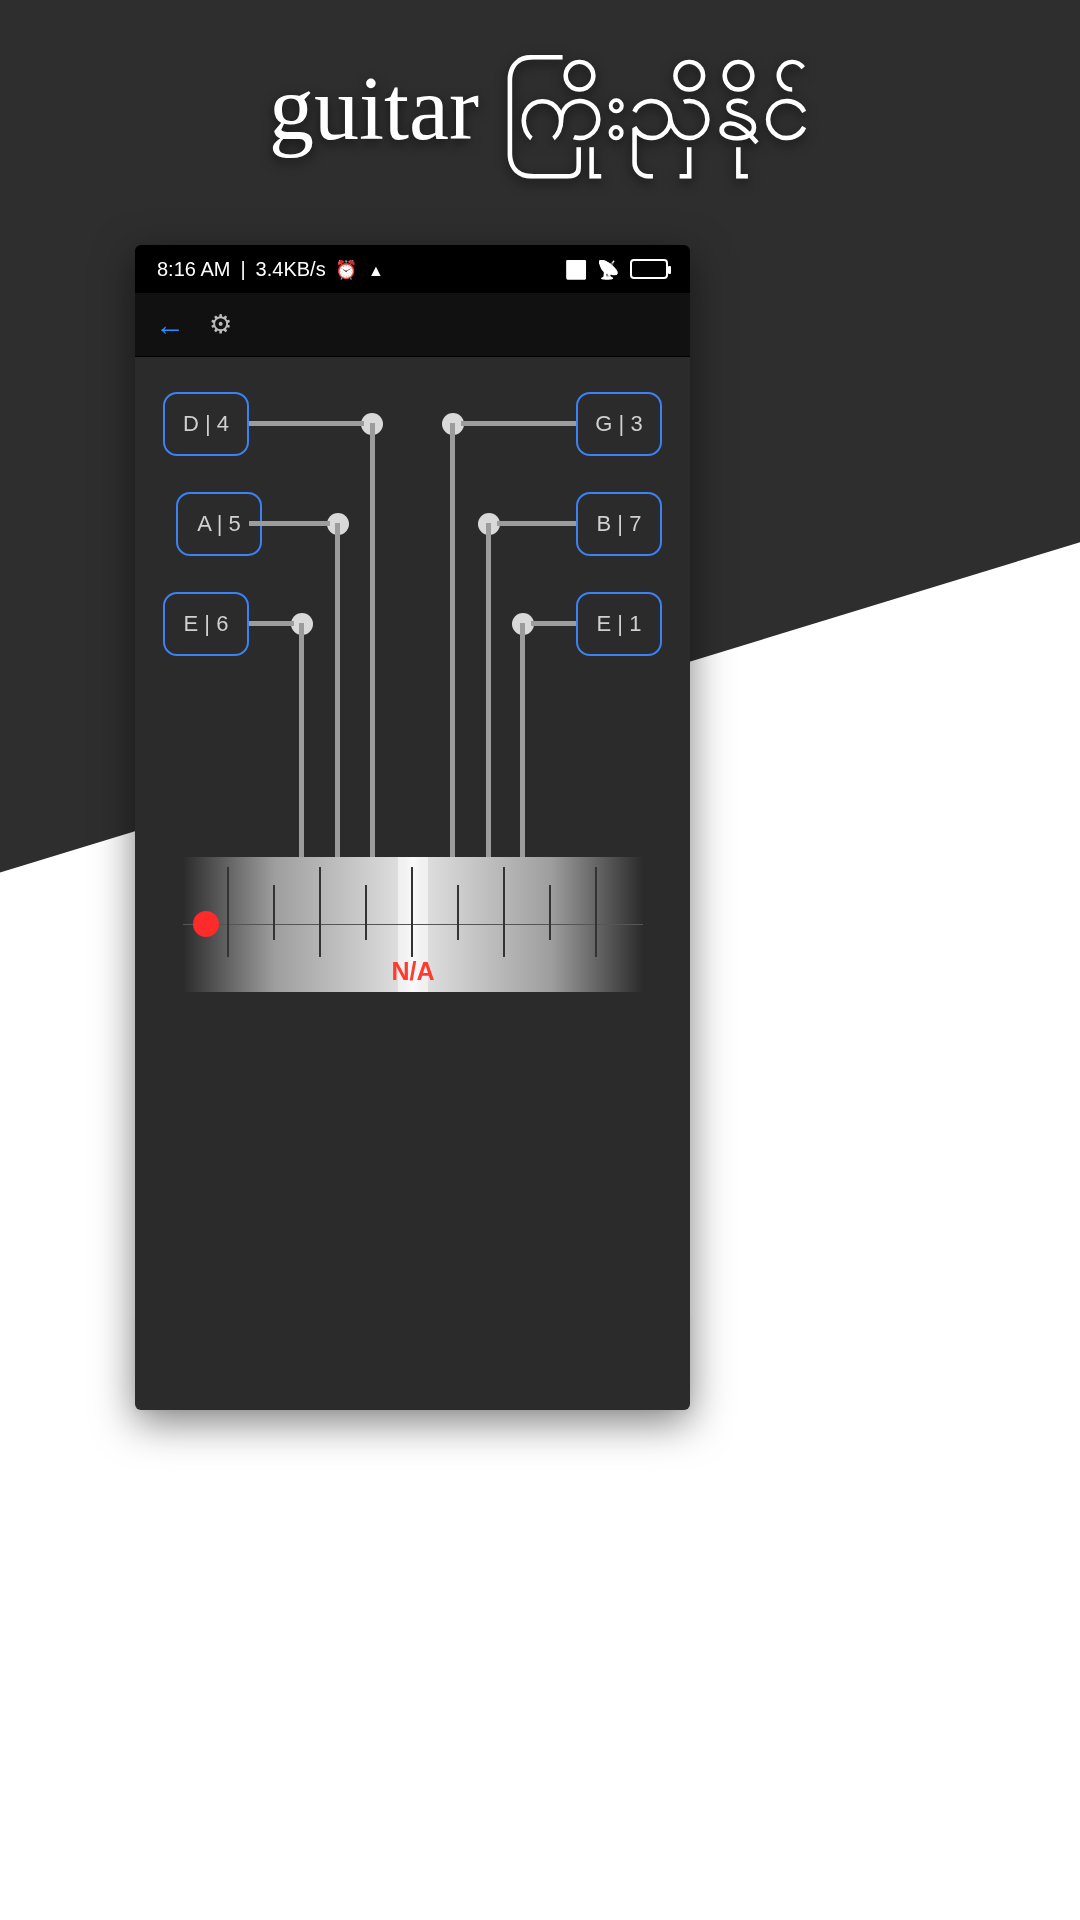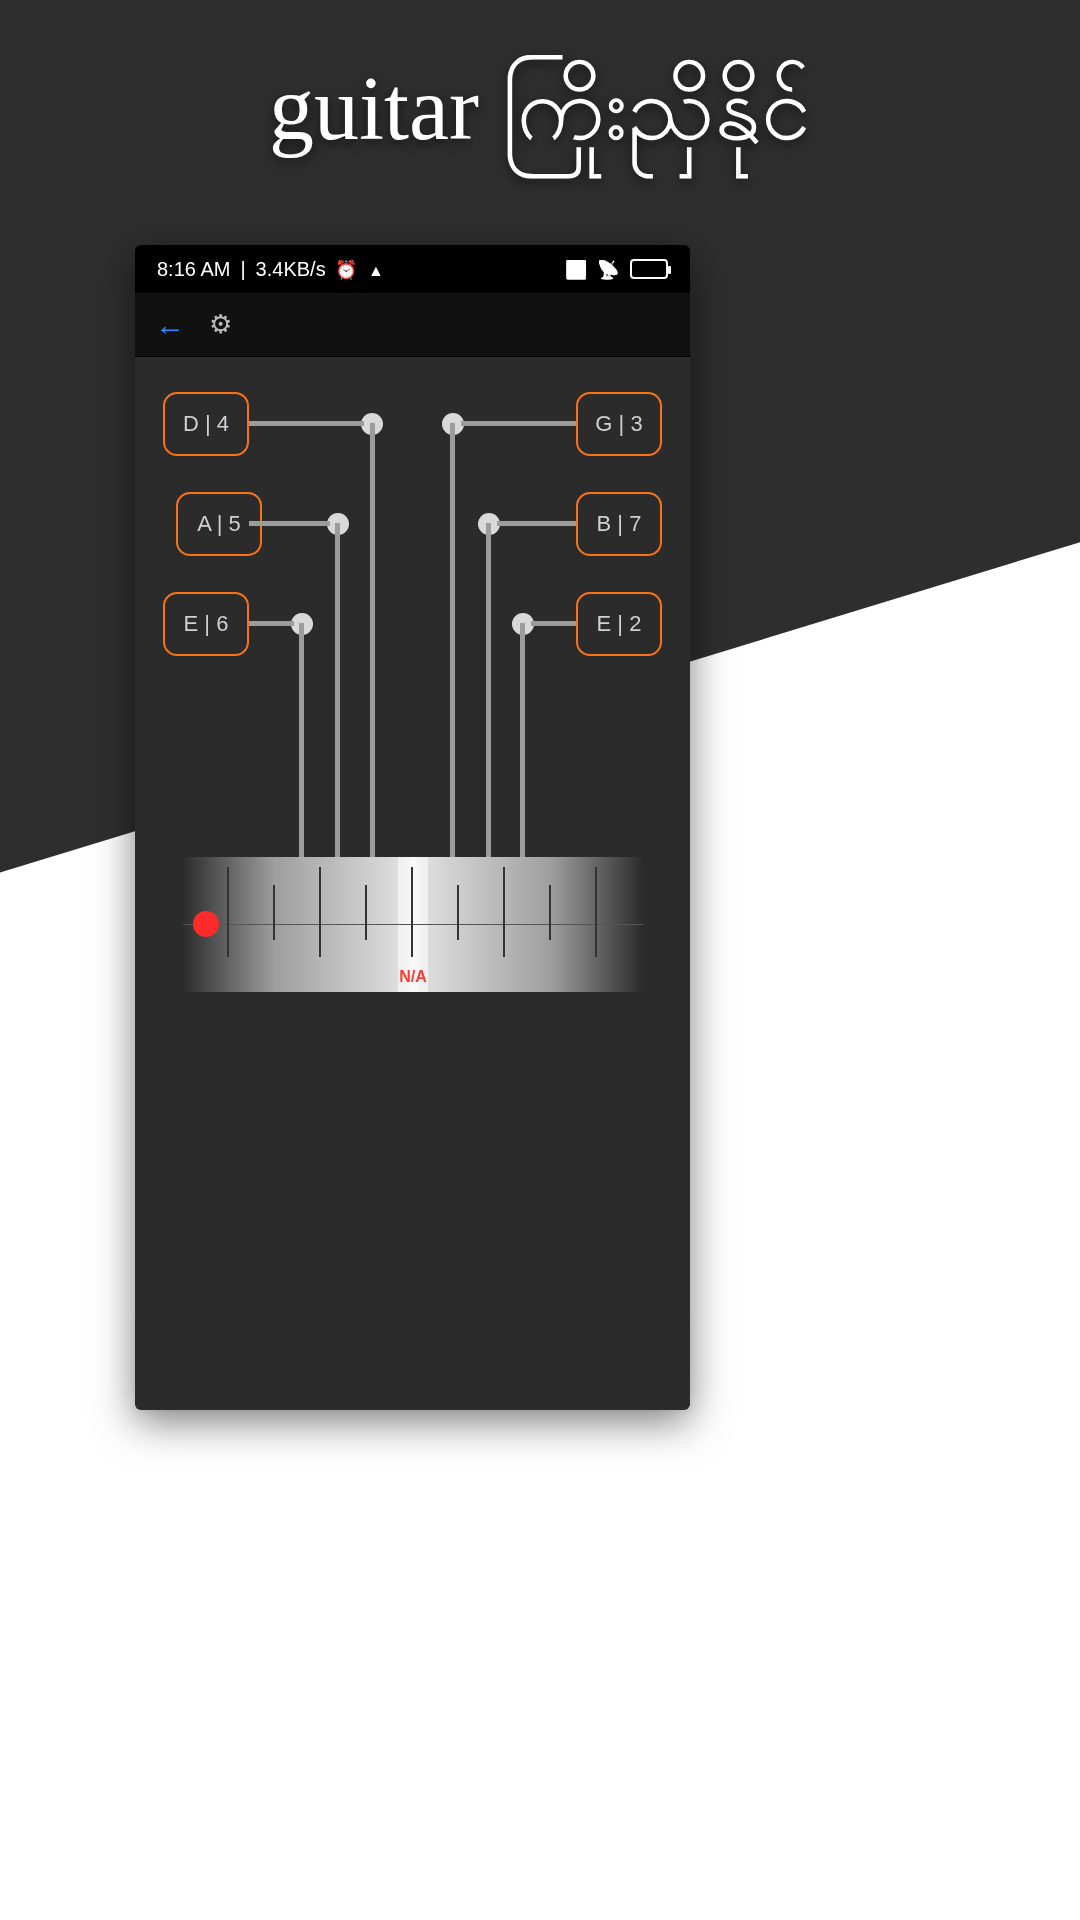--- a/index.html
+++ b/index.html
@@ -65,21 +65,21 @@
   display: flex; align-items: center; padding: 0 20px;
   border-bottom: 1px solid #000;
 }
 .back-arrow { color: #2b8cff; font-size: 30px; margin-right: 24px; cursor: pointer; }
 .appbar-title { font-size: 26px; color: #d6d6d6; flex: 1; }
 .gear { color: #bbb; font-size: 26px; cursor: pointer; }
 
 .tuner-body { position: relative; height: 760px; }
 .string-btn {
   position: absolute; width: 86px; height: 64px;
-  border: 2px solid #f97316; border-radius: 14px;
+  border: 2px solid #3b82f6; border-radius: 14px;
   background: transparent; color: #d0d0d0;
   font-size: 22px; font-weight: 500;
   display: flex; align-items: center; justify-content: center;
   cursor: pointer;
 }
 .peg {
   position: absolute; width: 22px; height: 22px; border-radius: 50%;
   background: #d9d9d9;
 }
 .line-h {
@@ -95,21 +95,21 @@
 }
 .scale .center-band {
   position: absolute; left: 50%; transform: translateX(-50%);
   top: 0; width: 30px; height: 100%; background: rgba(255,255,255,0.55);
 }
 .scale .mid-line { position: absolute; top: 67px; left: 0; right: 0; height: 1px; background: #555; }
 .tick { position: absolute; top: 10px; width: 2px; background: #333; }
 .tick.tall { height: 90px; }
 .tick.short { height: 55px; top: 28px; }
 .dot-red { position: absolute; width: 26px; height: 26px; border-radius: 50%; background: #ff2a2a; top: 54px; left: 10px; }
-.na-label { position: absolute; bottom: 6px; left: 50%; transform: translateX(-50%); color: #ff3b30; font-size: 16px; font-weight: bold; }
+.na-label { position: absolute; bottom: 6px; left: 50%; transform: translateX(-50%); color: #ff3b30; font-size: 25px; font-weight: bold; }
 
 .ad {
   position: absolute; left: 135px; top: 1320px; width: 555px; height: 90px;
   background: #f2f2f2; z-index: 9; display: flex; align-items: center;
   padding: 0 14px; gap: 14px; border-top: 1px solid #ddd;
   filter: blur(3px);
 }
 .ad-icon { width: 46px; height: 46px; background: #fff; border-radius: 6px; display: flex; align-items: center; justify-content: center; color: #e0322f; font-size: 26px; }
 .ad-text { flex: 1; display: flex; flex-direction: column; gap: 4px; }
 .ad-line1 { width: 180px; height: 14px; background: #bbb; border-radius: 3px; }
@@ -160,21 +160,21 @@
         <span>E | 6</span>
       </div>
 
     <div class="string-btn" style="left:441px; top:35px;">
         <span>G | 3</span>
       </div>
     <div class="string-btn" style="left:441px; top:135px;">
         <span>B | 7</span>
       </div>
     <div class="string-btn" style="left:441px; top:235px;">
-        <span>E | 2</span>
+        <span>E | 1</span>
       </div>
 
     <div class="peg" style="left:226px; top:56px;"></div>
     <div class="peg" style="left:192px; top:156px;"></div>
     <div class="peg" style="left:156px; top:256px;"></div>
     <div class="peg" style="left:307px; top:56px;"></div>
     <div class="peg" style="left:343px; top:156px;"></div>
     <div class="peg" style="left:377px; top:256px;"></div>
 
     <div class="line-h" style="left:114px; top:64px;  width:115px;"></div>

